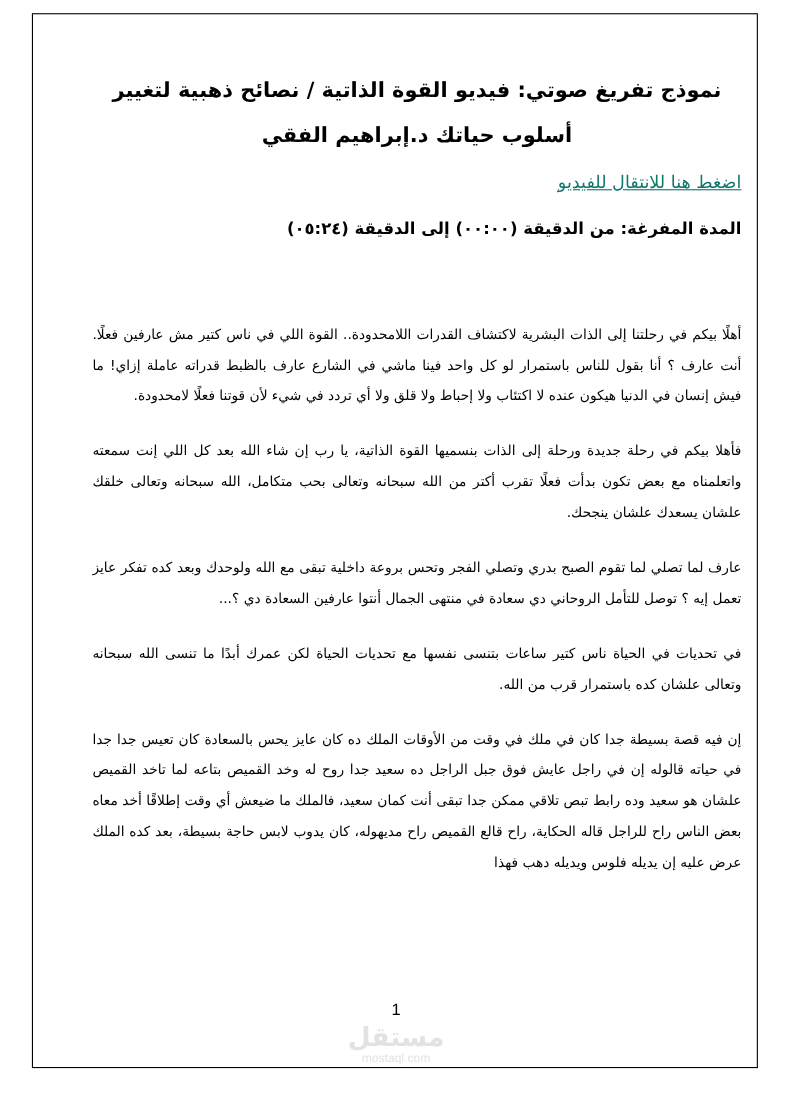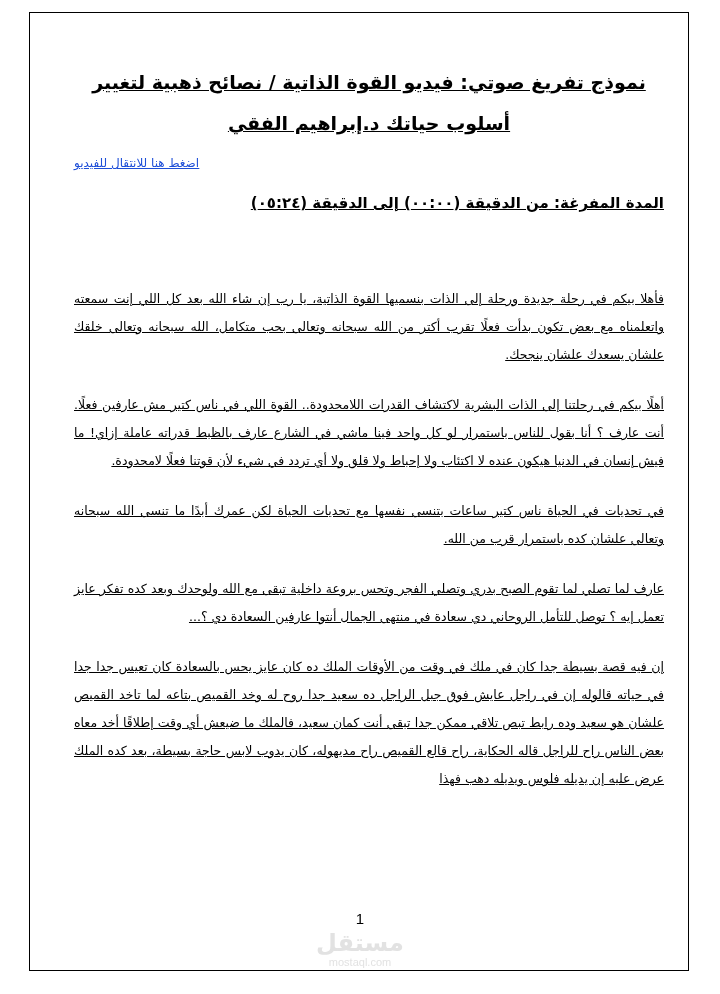--- a/index.html
+++ b/index.html
@@ -19,42 +19,41 @@
       position: absolute;
       left: 29px;
       top: 12px;
       width: 660px;
       height: 959px;
       border: 1.5px solid #000;
       box-sizing: border-box;
     }
     .content {
       position: absolute;
-      left: 74px;
+      left: 84px;
       top: 62px;
       width: 590px;
       direction: rtl;
       text-align: right;
-      text-decoration: underline;
     }
     .doc-title {
       font-family: "DejaVu Sans", sans-serif;
       font-weight: bold;
       font-size: 19px;
       line-height: 41px;
       text-align: center;
       margin: 0 0 0 0;
       padding: 0 -10px;
     }
     .video-link {
       display: block;
-      text-align: left;
-      color: #1d4ed8;
+      text-align: right;
+      color: #0f766e;
       text-decoration: underline;
-      font-size: 12px;
+      font-size: 16px;
       margin-top: 12px;
       cursor: pointer;
     }
     .duration {
       text-align: right;
       font-weight: bold;
       font-size: 15px;
       margin-top: 24px;
     }
     .body-text {
@@ -105,24 +104,24 @@
 <div class="page-border"></div>
 
 <div class="content">
   <h1 class="doc-title">نموذج تفريغ صوتي: فيديو القوة الذاتية / نصائح ذهبية لتغيير أسلوب حياتك د.إبراهيم الفقي</h1>
 
   <a class="video-link">اضغط هنا للانتقال للفيديو</a>
 
   <div class="duration">المدة المفرغة: من الدقيقة (٠٠:٠٠) إلى الدقيقة (٠٥:٢٤)</div>
 
   <div class="body-text">
+    <p class="para">أهلًا بيكم في رحلتنا إلى الذات البشرية لاكتشاف القدرات اللامحدودة.. القوة اللي في ناس كتير مش عارفين فعلًا. أنت عارف ؟ أنا بقول للناس باستمرار لو كل واحد فينا ماشي في الشارع عارف بالظبط قدراته عاملة إزاي! ما فيش إنسان في الدنيا هيكون عنده لا اكتئاب ولا إحباط ولا قلق ولا أي تردد في شيء لأن قوتنا فعلًا لامحدودة.</p>
     <p class="para">فأهلا بيكم في رحلة جديدة ورحلة إلى الذات بنسميها القوة الذاتية، يا رب إن شاء الله بعد كل اللي إنت سمعته واتعلمناه مع بعض تكون بدأت فعلًا تقرب أكتر من الله سبحانه وتعالى بحب متكامل، الله سبحانه وتعالى خلقك علشان يسعدك علشان ينجحك.</p>
-    <p class="para">أهلًا بيكم في رحلتنا إلى الذات البشرية لاكتشاف القدرات اللامحدودة.. القوة اللي في ناس كتير مش عارفين فعلًا. أنت عارف ؟ أنا بقول للناس باستمرار لو كل واحد فينا ماشي في الشارع عارف بالظبط قدراته عاملة إزاي! ما فيش إنسان في الدنيا هيكون عنده لا اكتئاب ولا إحباط ولا قلق ولا أي تردد في شيء لأن قوتنا فعلًا لامحدودة.</p>
+    <p class="para">عارف لما تصلي لما تقوم الصبح بدري وتصلي الفجر وتحس بروعة داخلية تبقى مع الله ولوحدك وبعد كده تفكر عايز تعمل إيه ؟ توصل للتأمل الروحاني دي سعادة في منتهى الجمال أنتوا عارفين السعادة دي ؟...</p>
     <p class="para">في تحديات في الحياة ناس كتير ساعات بتنسى نفسها مع تحديات الحياة لكن عمرك أبدًا ما تنسى الله سبحانه وتعالى علشان كده باستمرار قرب من الله.</p>
-    <p class="para">عارف لما تصلي لما تقوم الصبح بدري وتصلي الفجر وتحس بروعة داخلية تبقى مع الله ولوحدك وبعد كده تفكر عايز تعمل إيه ؟ توصل للتأمل الروحاني دي سعادة في منتهى الجمال أنتوا عارفين السعادة دي ؟...</p>
     <p class="para">إن فيه قصة بسيطة جدا كان في ملك في وقت من الأوقات الملك ده كان عايز يحس بالسعادة كان تعيس جدا جدا في حياته قالوله إن في راجل عايش فوق جبل الراجل ده سعيد جدا روح له وخد القميص بتاعه لما تاخد القميص علشان هو سعيد وده رابط تبص تلاقي ممكن جدا تبقى أنت كمان سعيد، فالملك ما ضيعش أي وقت إطلاقًا أخد معاه بعض الناس راح للراجل قاله الحكاية، راح قالع القميص راح مديهوله، كان يدوب لابس حاجة بسيطة، بعد كده الملك عرض عليه إن يديله فلوس ويديله دهب فهذا</p>
   </div>
 </div>
 
 <div class="page-number">1</div>
 
 <div class="watermark">
   <div class="wm-ar">مستقل</div>
   <div class="wm-en">mostaql.com</div>
 </div>

